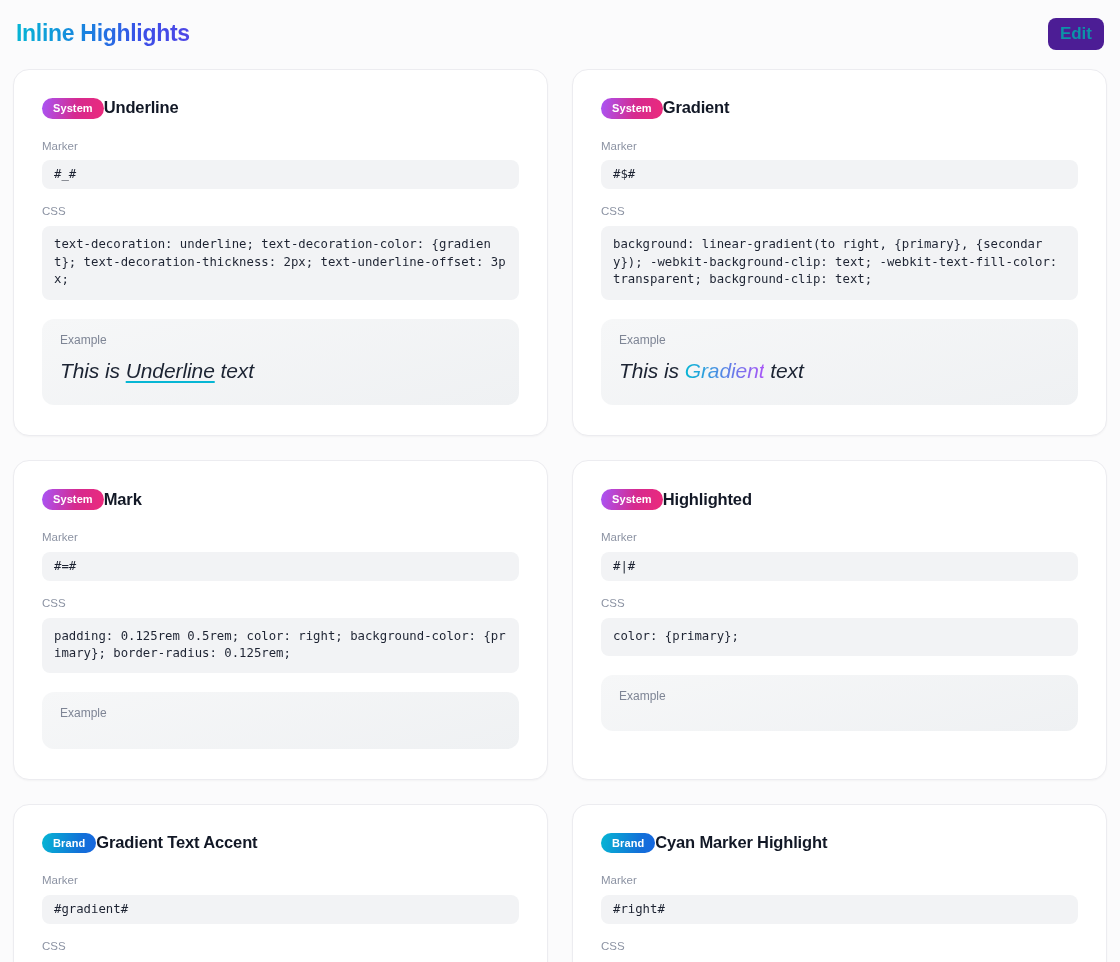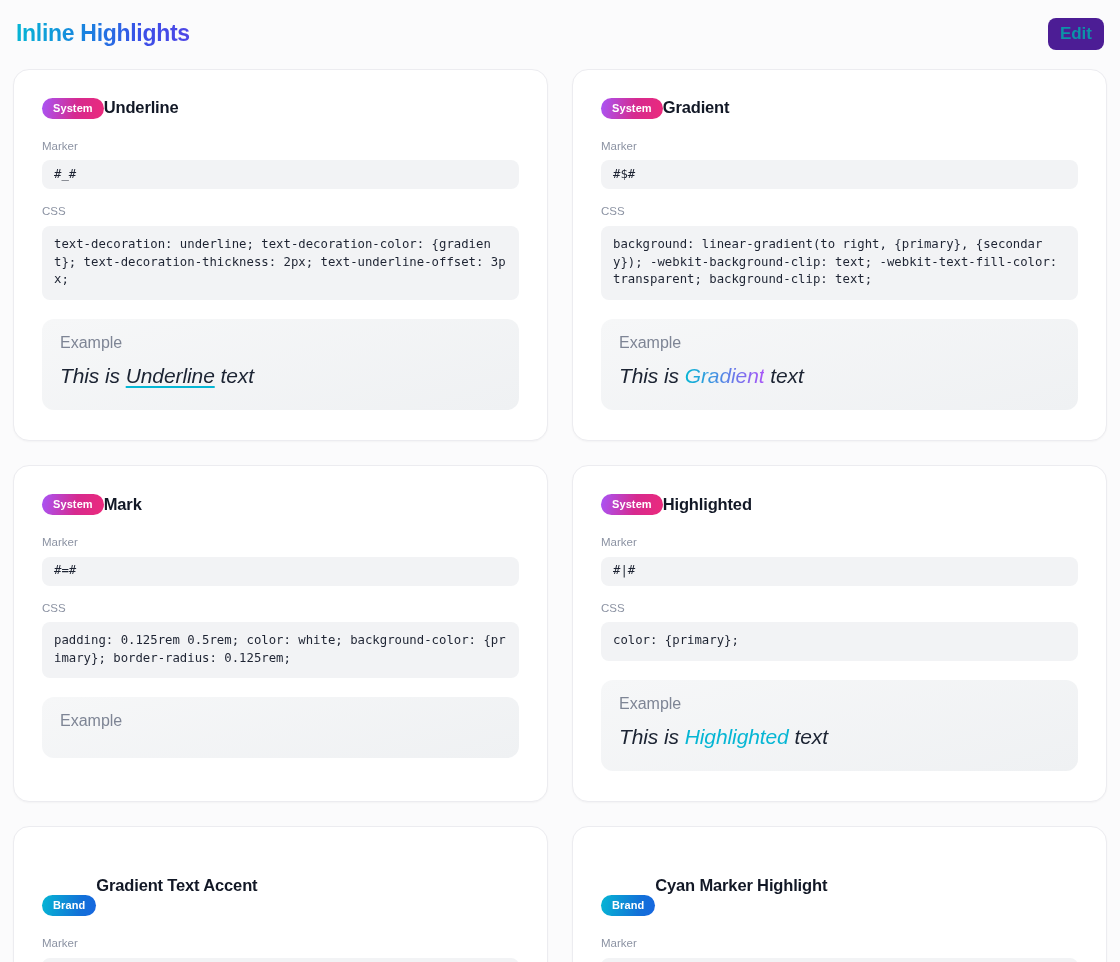--- a/index.html
+++ b/index.html
@@ -89,21 +89,20 @@
     padding: 4px 11px 4.5px 11px;
     line-height: 1.1;
     letter-spacing: 0.1px;
     white-space: nowrap;
   }
   .badge.system {
     background: linear-gradient(100deg, #a855f7 0%, #d62a8f 55%, #ec2a7b 100%);
   }
   .badge.brand {
     background: linear-gradient(100deg, #06b6d4 0%, #1271d8 70%, #1766e0 100%);
-    margin-top: 40px;
   }
 
   .card-title {
     font-size: 16.5px;
     font-weight: 700;
     color: #121826;
     letter-spacing: -0.15px;
     line-height: 1.2;
   }
 
@@ -139,21 +138,21 @@
     margin-bottom: 19px;
   }
 
   .example-box {
     background: linear-gradient(165deg, #f6f7f8 0%, #eff1f3 100%);
     border-radius: 12px;
     padding: 14px 18px 19px 18px;
   }
 
   .example-label {
-    font-size: 16px;
+    font-size: 12px;
     color: #7e8595;
     margin-bottom: 9px;
     line-height: 1.2;
   }
 
   .example-text {
     font-size: 21px;
     color: #1c2433;
     line-height: 1.45;
     letter-spacing: -0.1px;
@@ -227,38 +226,37 @@
     </div>
 
     <div class="card">
       <div class="card-head">
         <span class="badge system">System</span>
         <span class="card-title">Mark</span>
       </div>
       <div class="field-label">Marker</div>
       <div class="mono-box marker-box">#=#</div>
       <div class="field-label">CSS</div>
-      <div class="mono-box css-box">padding: 0.125rem 0.5rem; color: white; background-color: {primary}; border-radius: 0.125rem;</div>
+      <div class="mono-box css-box">padding: 0.125rem 0.5rem; color: right; background-color: {primary}; border-radius: 0.125rem;</div>
       <div class="example-box">
         <div class="example-label">Example</div>
       </div>
     </div>
 
     <div class="card">
       <div class="card-head">
         <span class="badge system">System</span>
         <span class="card-title">Highlighted</span>
       </div>
       <div class="field-label">Marker</div>
       <div class="mono-box marker-box">#|#</div>
       <div class="field-label">CSS</div>
       <div class="mono-box css-box">color: {primary};</div>
       <div class="example-box">
         <div class="example-label">Example</div>
-        <div class="example-text"><span>This is </span><span class="hl-color">Highlighted</span><span> text</span></div>
       </div>
     </div>
 
     <div class="card">
       <div class="card-head">
         <span class="badge brand">Brand</span>
         <span class="card-title">Gradient Text Accent</span>
       </div>
       <div class="field-label">Marker</div>
       <div class="mono-box marker-box">#gradient#</div>

